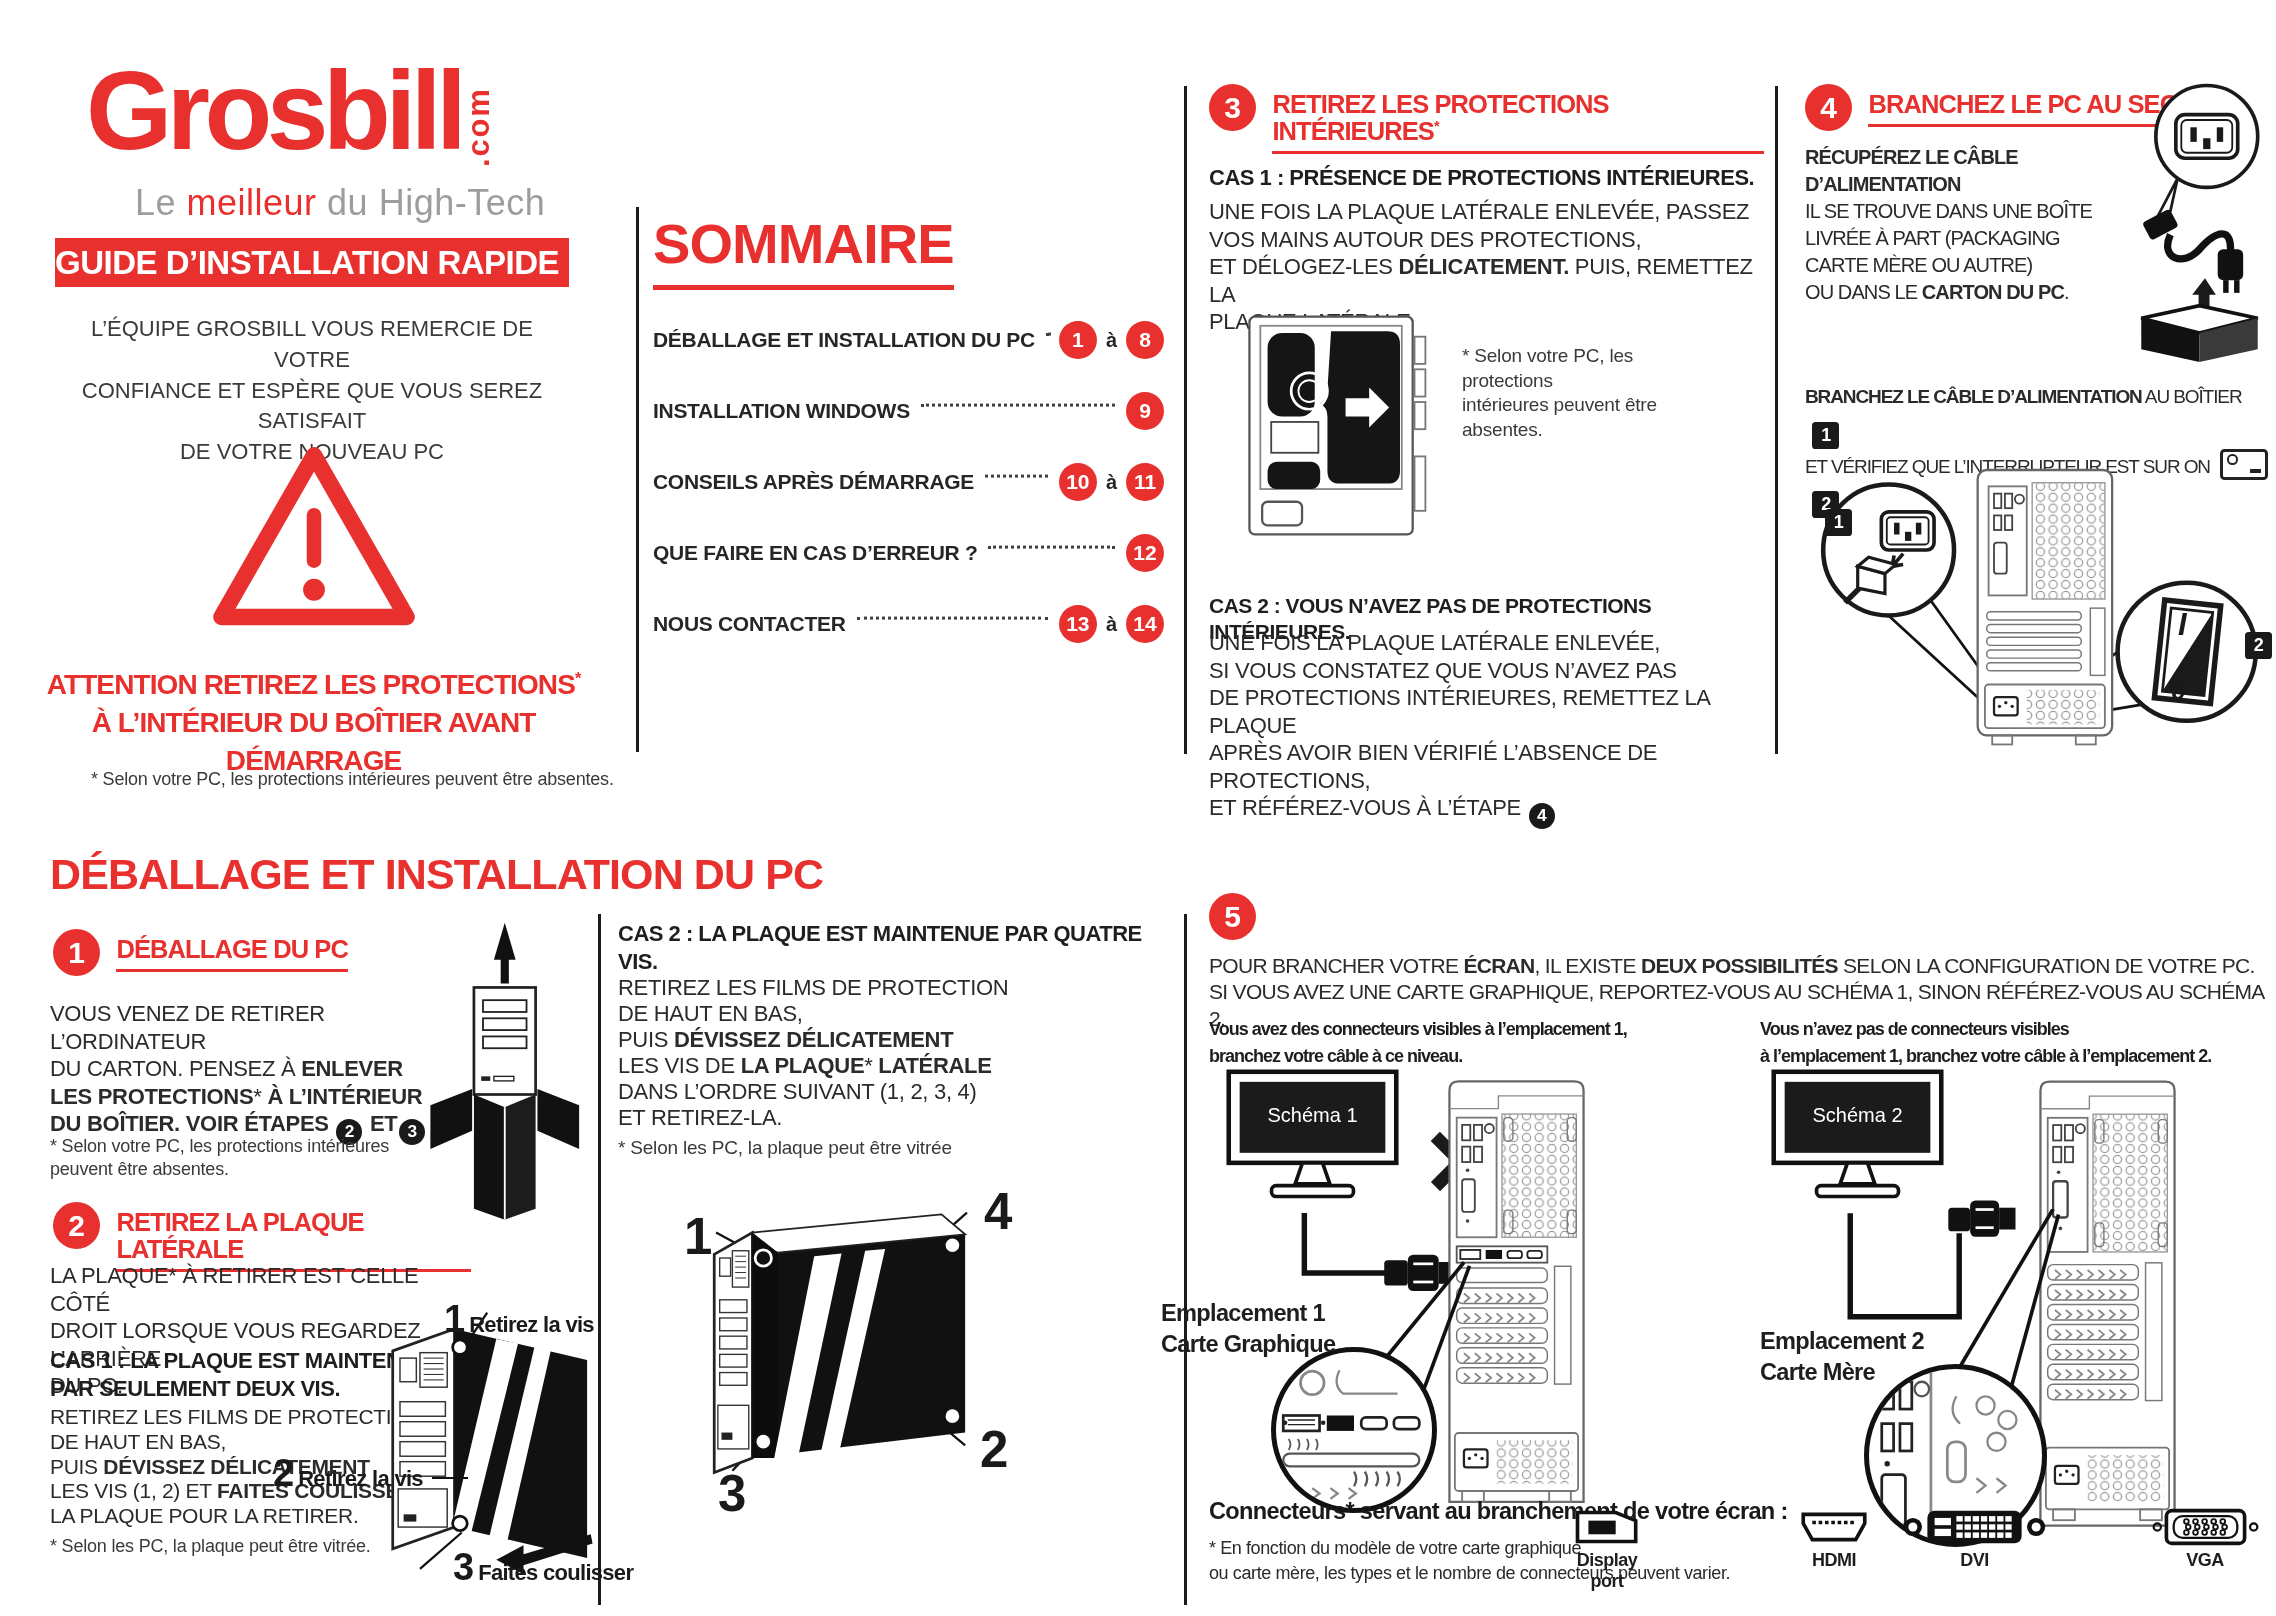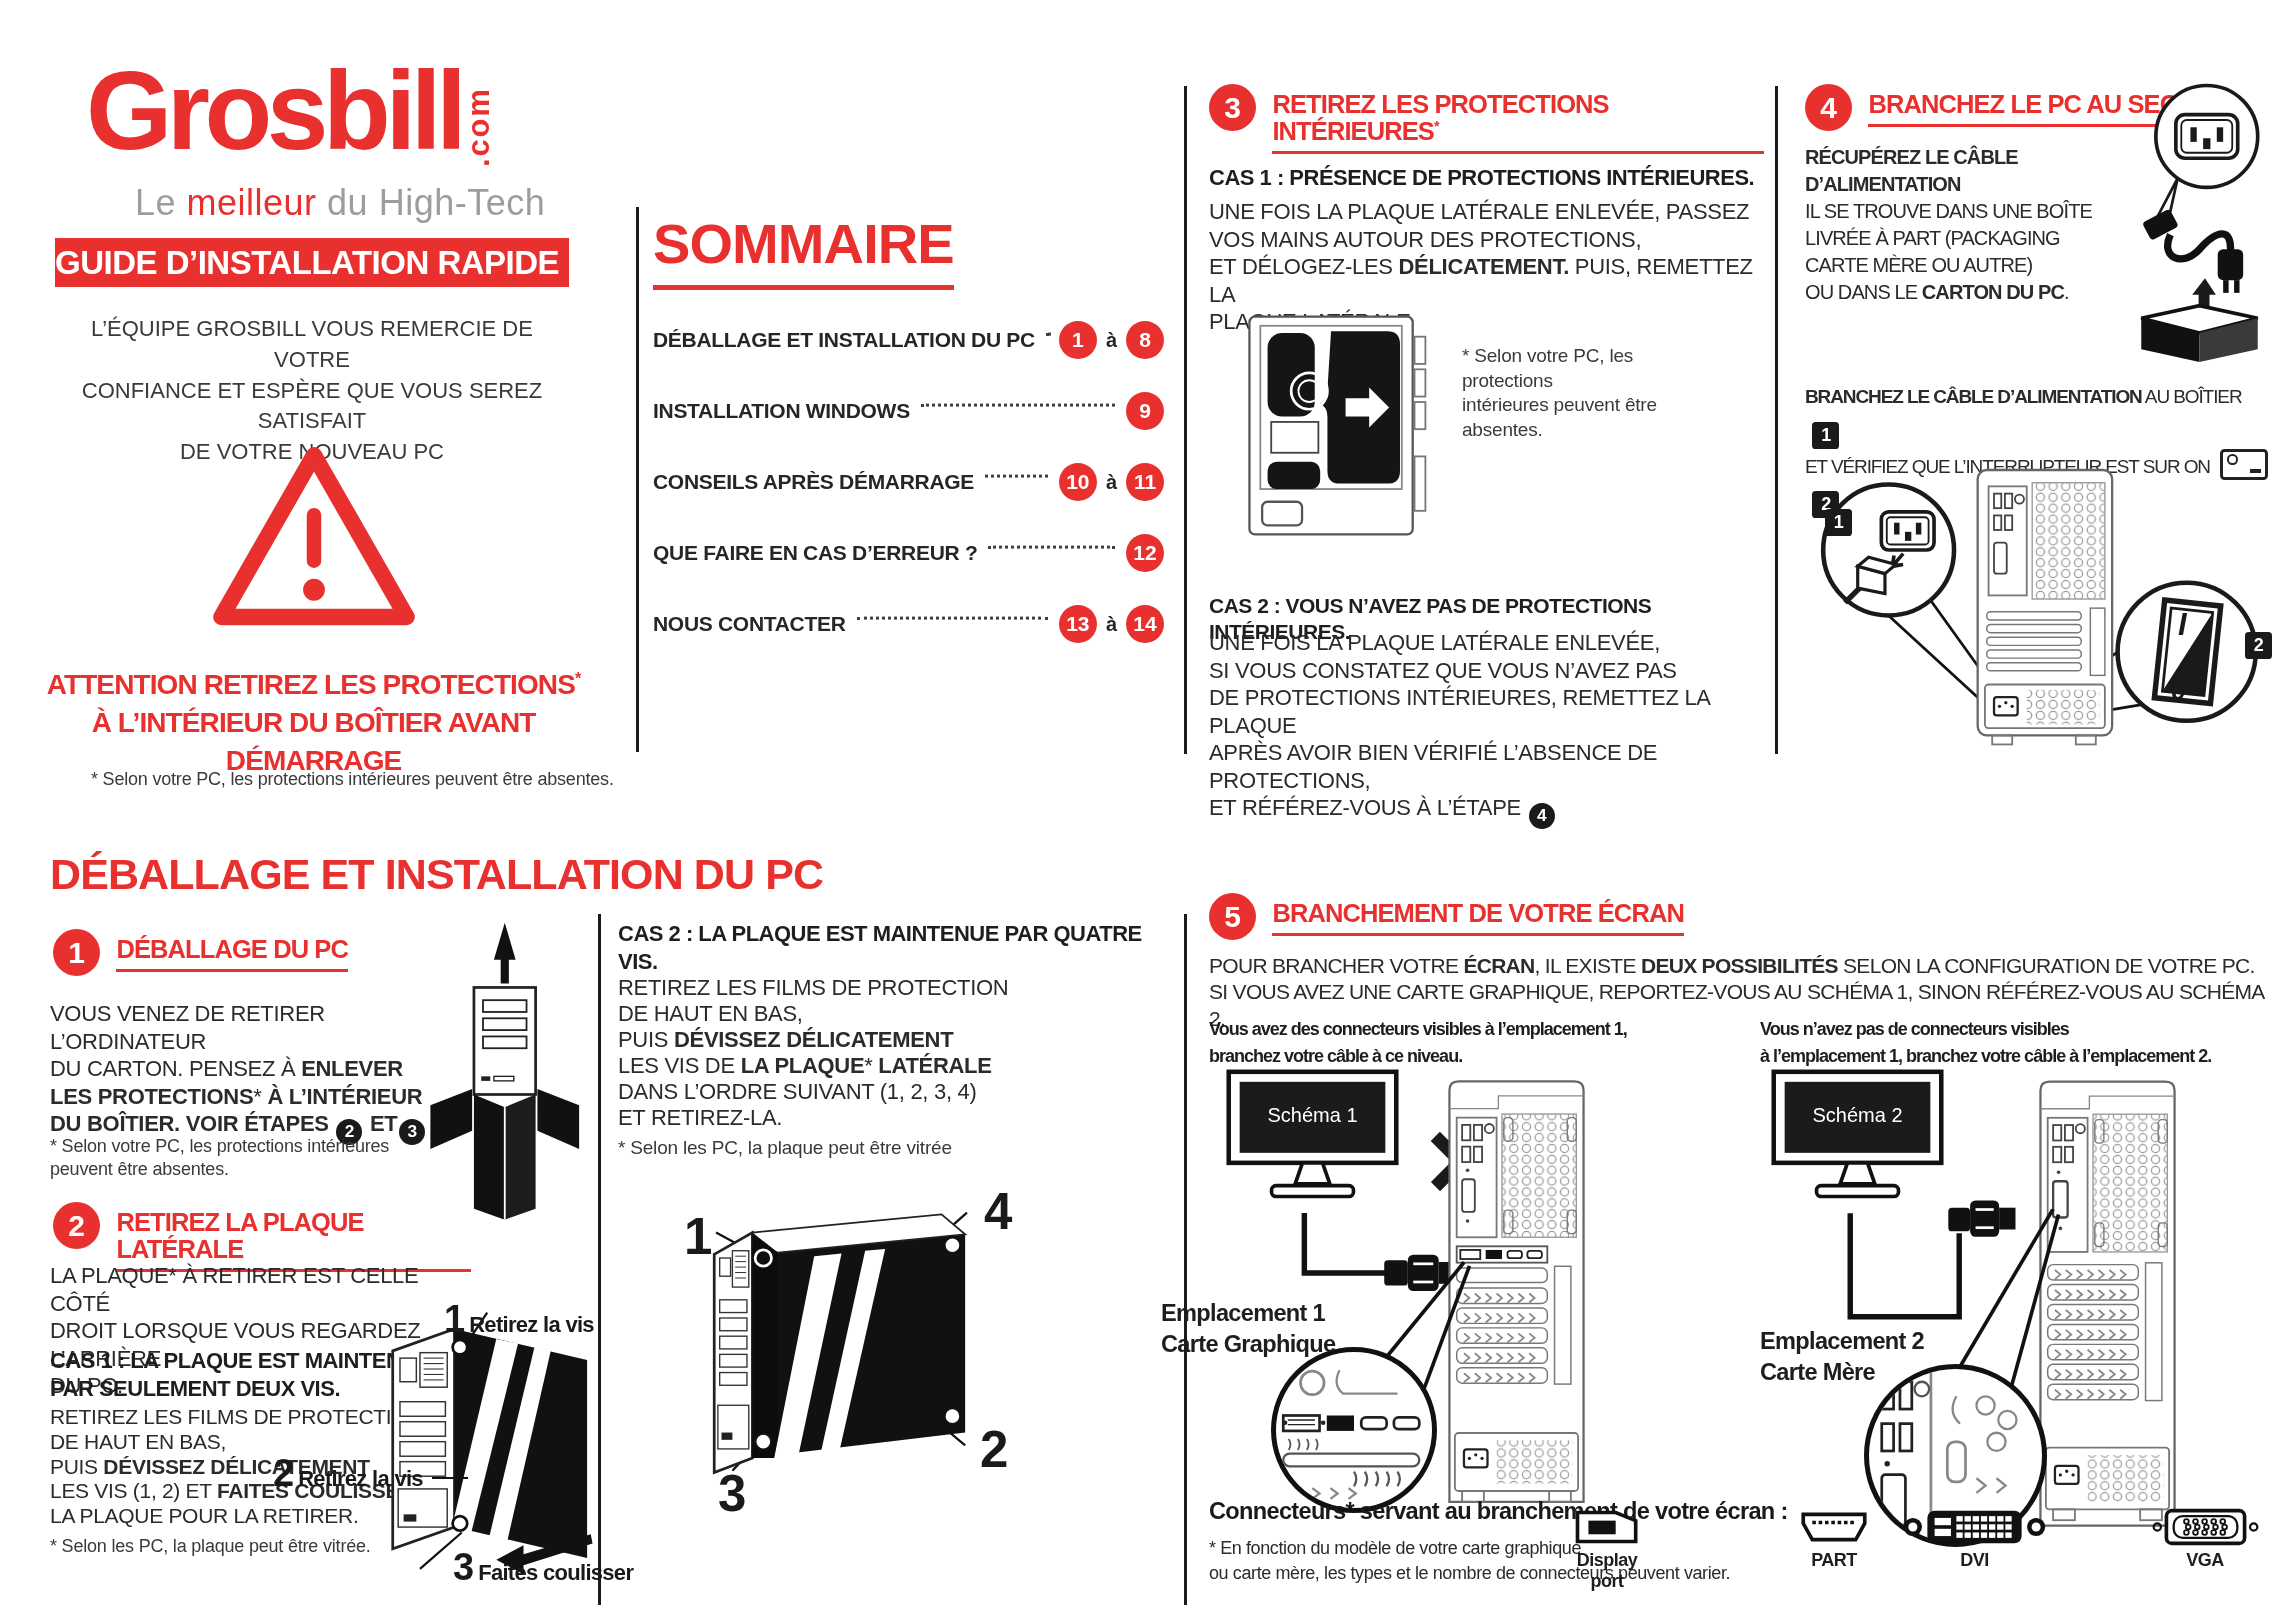--- a/index.html
+++ b/index.html
@@ -382,21 +382,20 @@
     <circle cx="272" cy="240" r="9" fill="#fff" stroke="#111" stroke-width="3"></circle>
     <circle cx="64" cy="268" r="9" fill="#fff" stroke="#111" stroke-width="3"></circle>
   </svg>
   <div class="abs illu-num" style="left:684px;top:1207px;font-size:51px;">1</div>
   <div class="abs illu-num" style="left:984px;top:1182px;font-size:51px;">4</div>
   <div class="abs illu-num" style="left:980px;top:1420px;font-size:51px;">2</div>
   <div class="abs illu-num" style="left:718px;top:1464px;font-size:51px;">3</div>
 
   <div class="abs step-head" style="left:1209px;top:893px;width:727px;">
     <span class="step-num">5</span>
-    <span class="step-title">BRANCHEMENT DE VOTRE ÉCRAN</span>
   </div>
   <div class="abs body-txt pre" style="left:1209px;top:953px;width:1064px;font-size:21px;letter-spacing:-0.7px;"><span>POUR BRANCHER VOTRE </span><b>ÉCRAN</b><span>, IL EXISTE </span><b>DEUX POSSIBILITÉS</b><span> SELON LA CONFIGURATION DE VOTRE PC.
 SI VOUS AVEZ UNE CARTE GRAPHIQUE, REPORTEZ-VOUS AU SCHÉMA 1, SINON RÉFÉREZ-VOUS AU SCHÉMA 2.</span></div>
 
   <div class="abs sub-label pre" style="left:1209px;top:1016px;width:527px;">Vous avez des connecteurs visibles à l’emplacement 1,
 branchez votre câble à ce niveau.</div>
   <div class="abs sub-label pre" style="left:1760px;top:1016px;width:516px;">Vous n’avez pas de connecteurs visibles
 à l’emplacement 1, branchez votre câble à l’emplacement 2.</div>
 
   <svg class="abs" style="left:1226px;top:1069px;" width="173" height="144" viewBox="0 0 190 158">
@@ -681,21 +680,21 @@
       <path d="M6 6 H48 L70 15 V38 H6 Z" fill="#fff" stroke="#111" stroke-width="4"></path>
       <rect x="18" y="15" width="30" height="15" fill="#111"></rect>
     </svg>
     <div class="conn-label">Display port</div>
   </div>
   <div class="abs" style="left:1793px;top:1507px;width:82px;text-align:center;">
     <svg width="76" height="40" viewBox="0 0 84 44">
       <path d="M8 8 H76 V18 L66 36 H18 L8 18 Z" fill="#fff" stroke="#111" stroke-width="4"></path>
       <line x1="18" y1="17" x2="66" y2="17" stroke="#111" stroke-width="4" stroke-dasharray="4 3"></line>
     </svg>
-    <div class="conn-label">PART</div>
+    <div class="conn-label">HDMI</div>
   </div>
   <div class="abs" style="left:1902px;top:1507px;width:145px;text-align:center;">
     <svg width="145" height="40" viewBox="0 0 160 44">
       <circle cx="12" cy="22" r="10" fill="#111"></circle>
         <circle cx="12" cy="22" r="5" fill="#fff"></circle>
       <circle cx="148" cy="22" r="10" fill="#111"></circle>
         <circle cx="148" cy="22" r="5" fill="#fff"></circle>
       <rect x="28" y="4" width="104" height="36" rx="8" fill="#111"></rect>
       <rect x="36" y="12" width="18" height="8" fill="#fff"></rect>
       <g fill="#fff">

